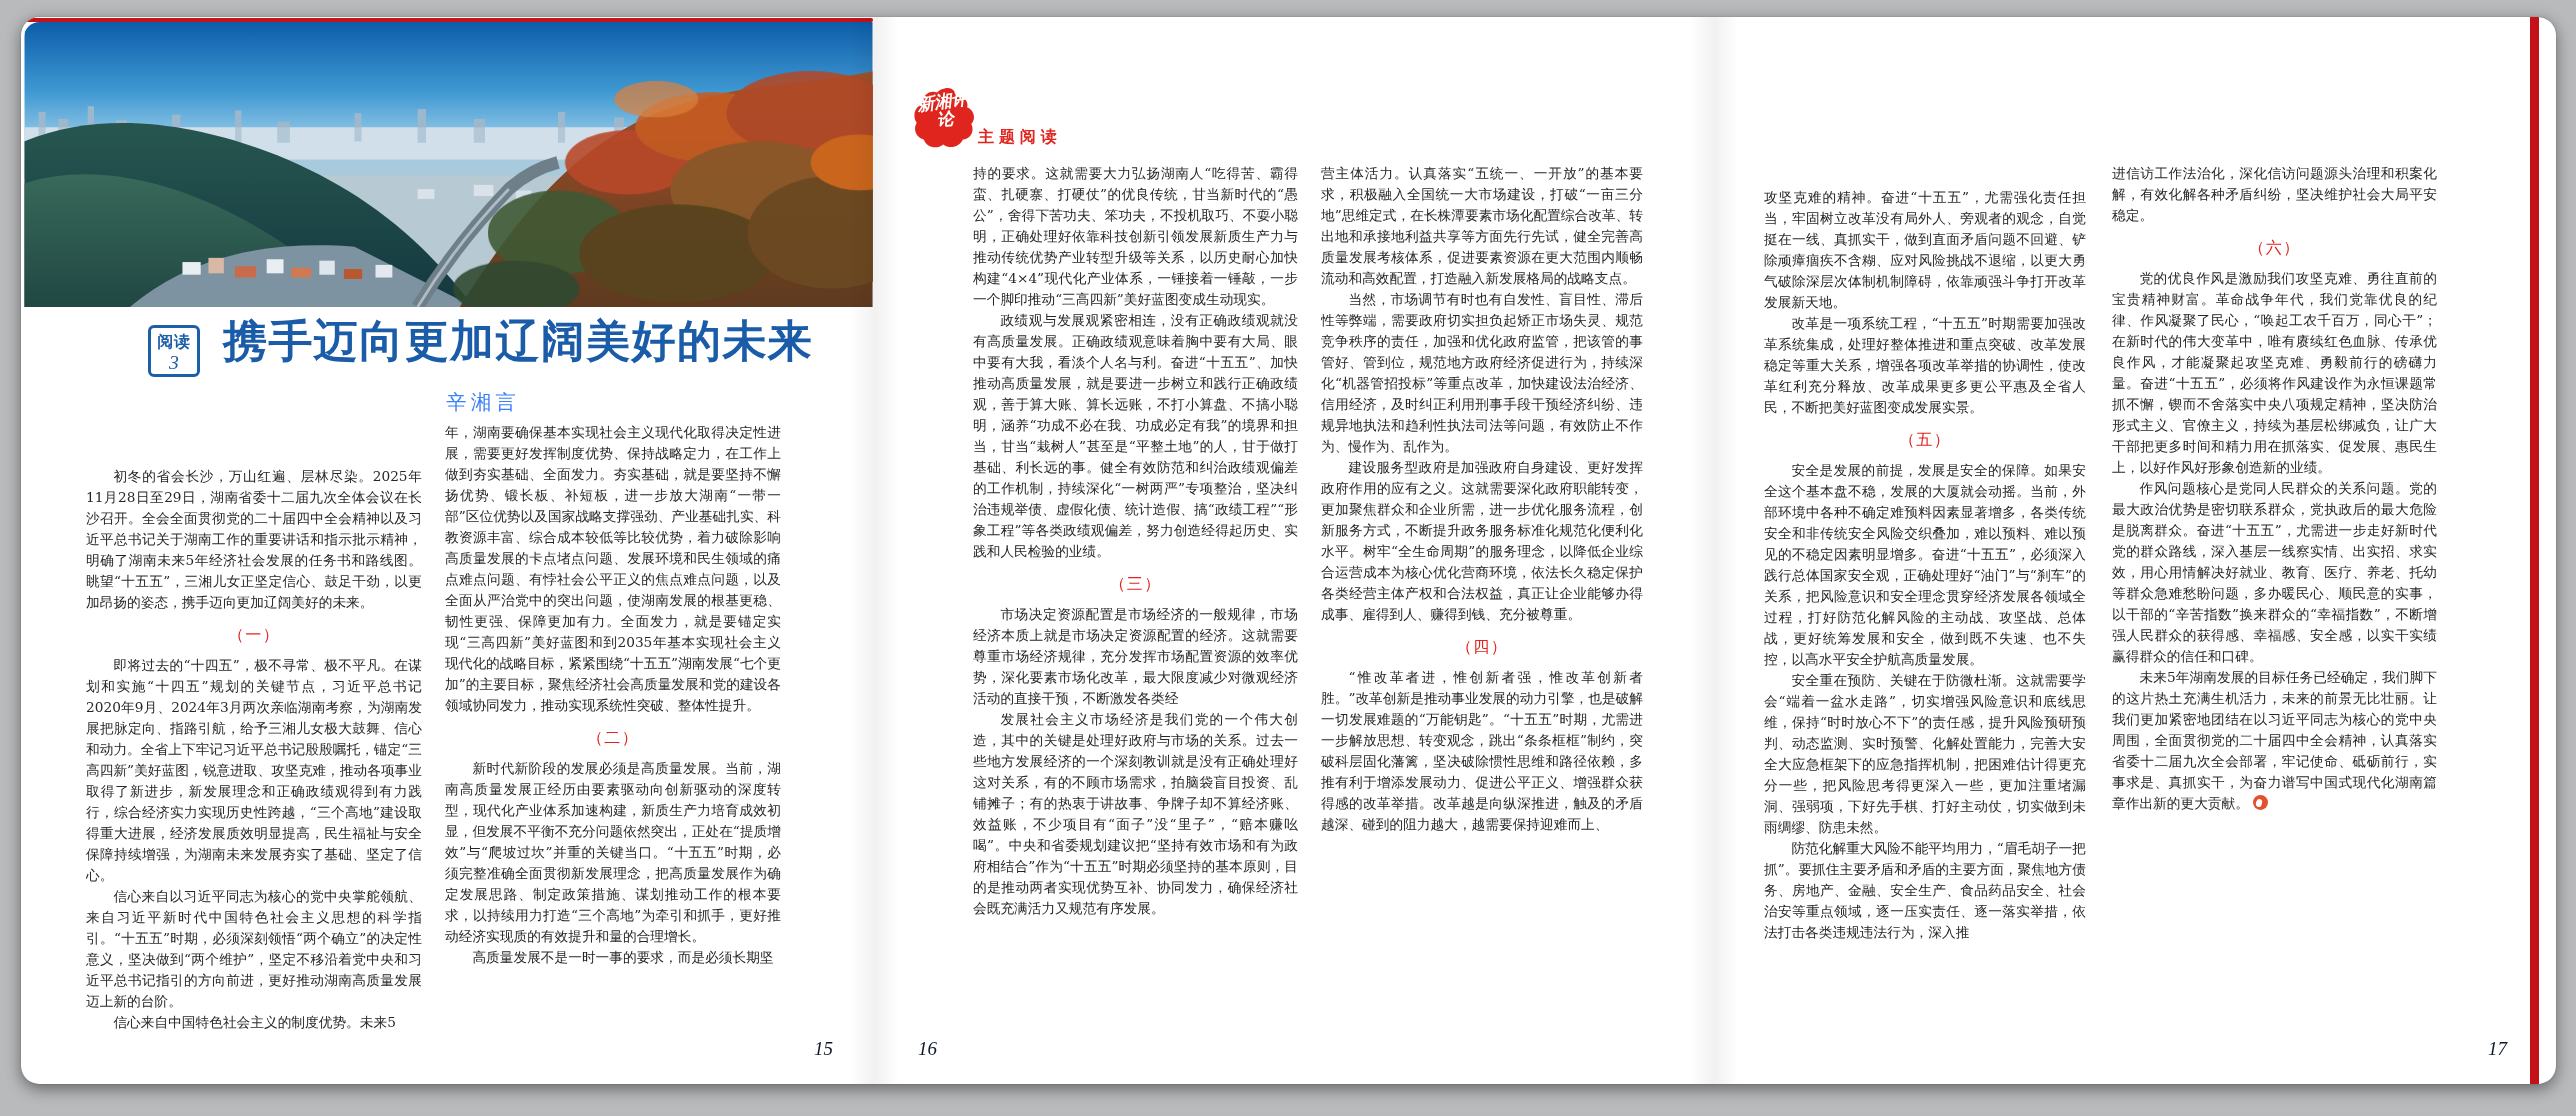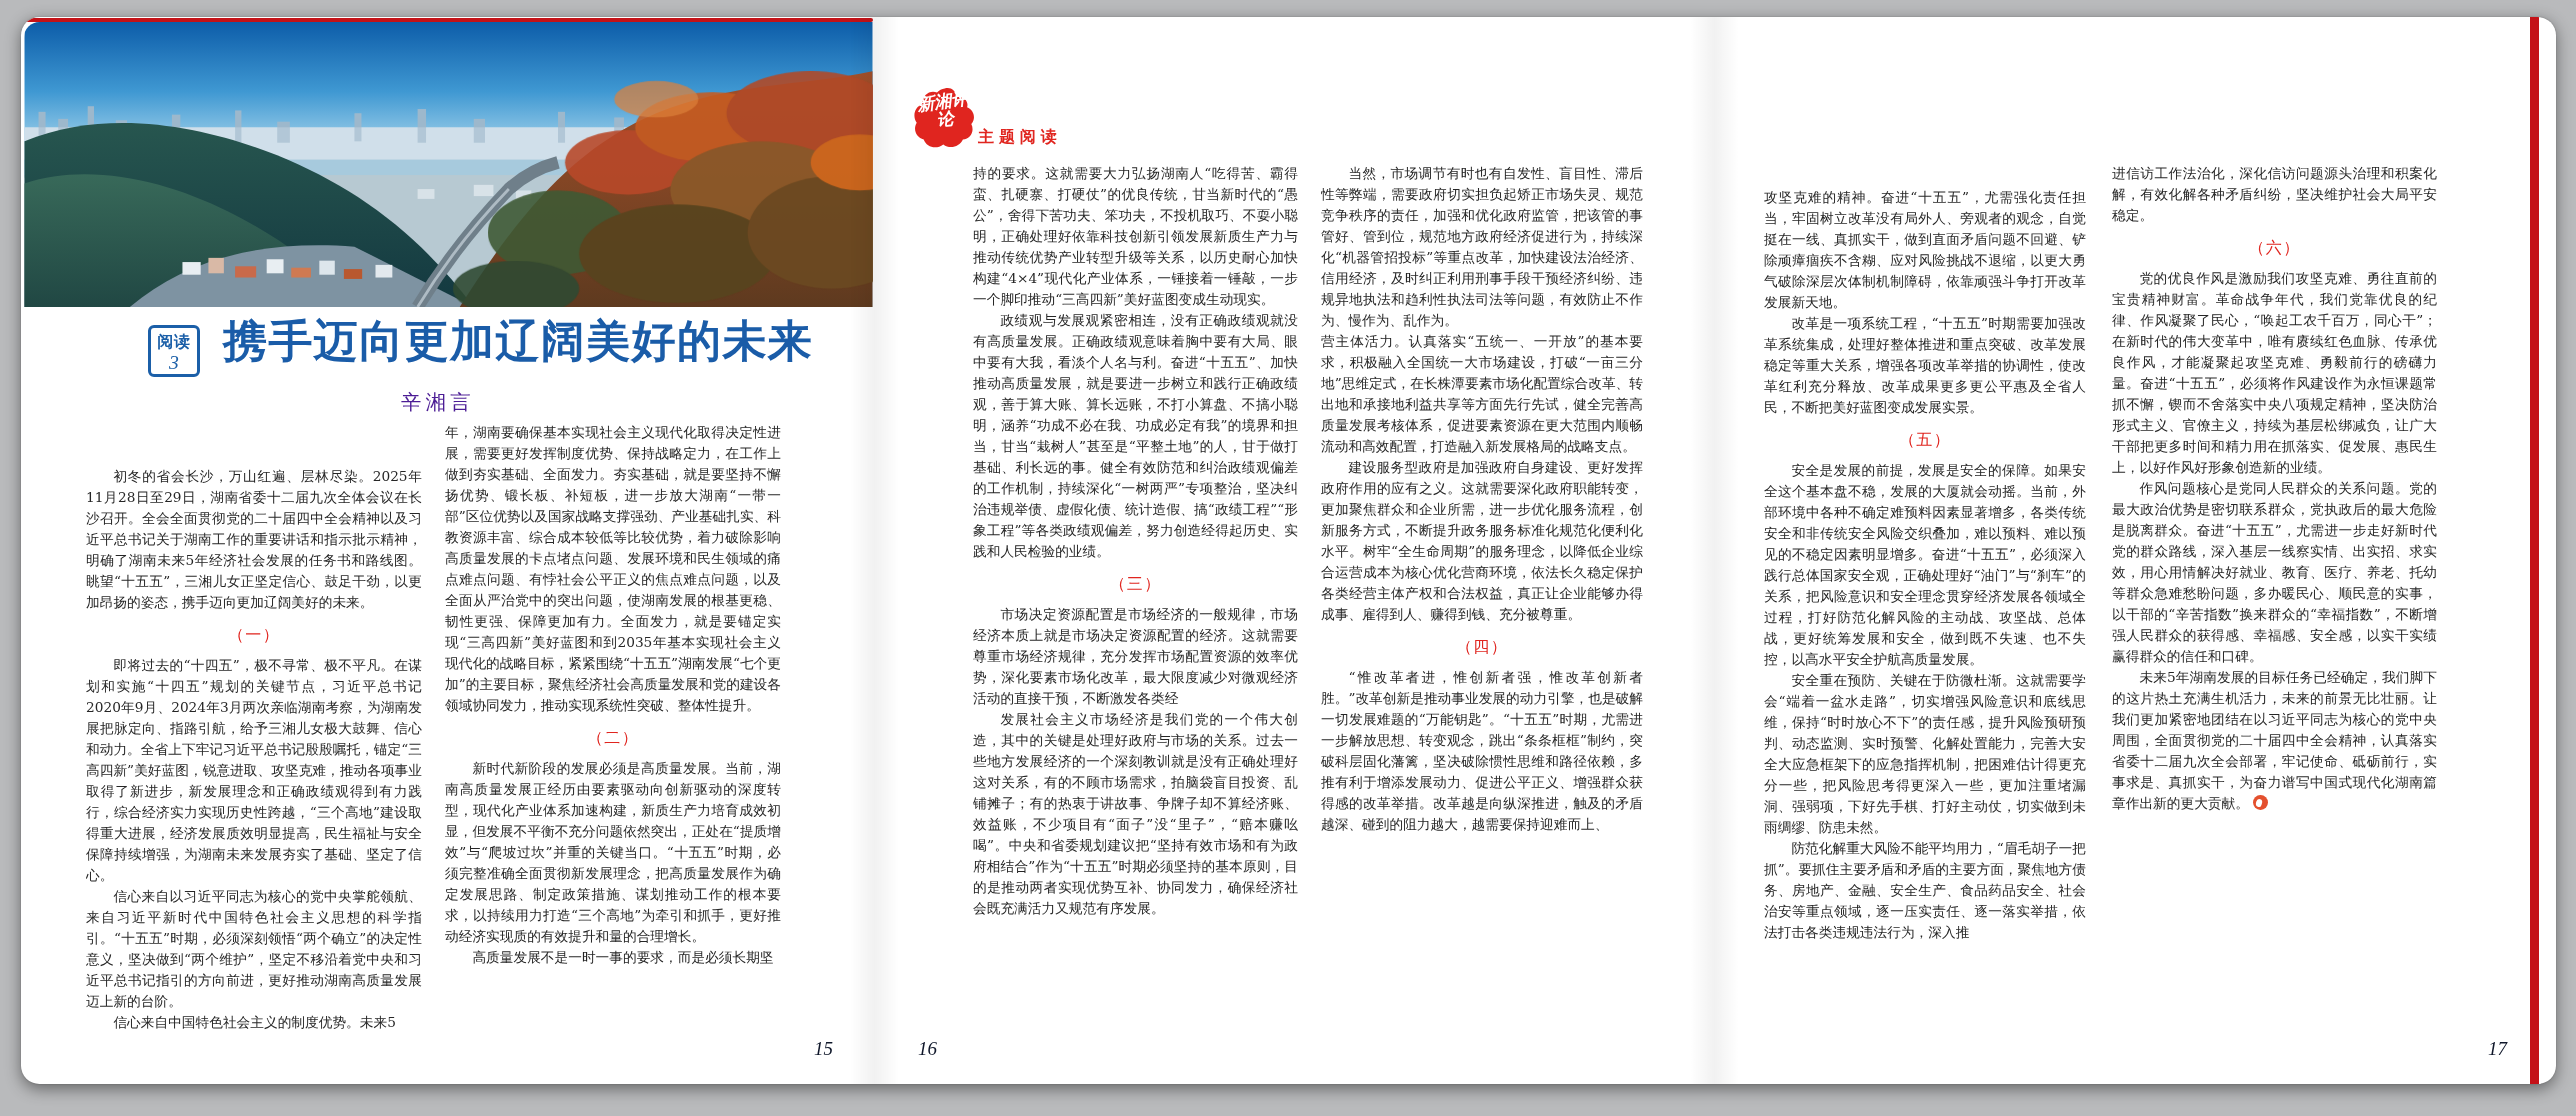--- a/index.html
+++ b/index.html
@@ -24,21 +24,21 @@
                  font-family:"Liberation Sans", sans-serif;font-weight:bold;
                  font-size:16px;letter-spacing:4.9px;}
   
   .badge{position:absolute;left:127px;top:308px;width:46px;height:46px;border:3.5px solid #1b5fa8;
          border-radius:6px;text-align:center;color:#1b5fa8;}
   .badge .b1{display:block;font-family:"Liberation Sans", sans-serif;font-weight:bold;font-size:16px;margin-top:3.5px;letter-spacing:0.7px;}
   .badge .b2{display:block;font-family:"Liberation Serif", serif;font-style:italic;font-size:19.7px;line-height:18.3px;margin-top:0.7px;}
   .title{position:absolute;left:202px;top:295px;width:604px;color:#1a5ca8;
          font-family:"Liberation Sans", sans-serif;font-weight:bold;font-size:44px;
          letter-spacing:1.4px;white-space:nowrap;}
-  .author{position:absolute;left:380px;top:371px;width:119px;text-align:left;color:#4c1d95;
+  .author{position:absolute;left:380px;top:371px;width:119px;text-align:right;color:#3b82f6;
           font-size:20.4px;letter-spacing:4.2px;font-family:Liberation Mono, monospace;}
   
   .col{position:absolute;overflow:hidden;color:#262626;font-size:13.7px;line-height:21px;
        text-align:justify;text-justify:inter-character;}
   .col p{margin:0;}
   .col p.body{text-indent:2em;}
   .col p.cont{text-indent:0;}
   .col p.marker{text-align:center;text-indent:0;color:#e0251f;font-size:16px;
                 letter-spacing:1.4px;margin:10.5px 0;font-family:"Liberation Sans", sans-serif;}
   #colA{left:65px;top:405px;width:336px;height:579px;margin-top:44px;}
@@ -187,22 +187,22 @@
         <p class="body">高质量发展不是一时一事的要求，而是必须长期坚</p>
       </div>
     <div class="col" id="colC">
         <p class="body cont">持的要求。这就需要大力弘扬湖南人“吃得苦、霸得蛮、扎硬寨、打硬仗”的优良传统，甘当新时代的“愚公”，舍得下苦功夫、笨功夫，不投机取巧、不耍小聪明，正确处理好依靠科技创新引领发展新质生产力与推动传统优势产业转型升级等关系，以历史耐心加快构建“4×4”现代化产业体系，一锤接着一锤敲，一步一个脚印推动“三高四新”美好蓝图变成生动现实。</p>
         <p class="body">政绩观与发展观紧密相连，没有正确政绩观就没有高质量发展。正确政绩观意味着胸中要有大局、眼中要有大我，看淡个人名与利。奋进“十五五”、加快推动高质量发展，就是要进一步树立和践行正确政绩观，善于算大账、算长远账，不打小算盘、不搞小聪明，涵养“功成不必在我、功成必定有我”的境界和担当，甘当“栽树人”甚至是“平整土地”的人，甘于做打基础、利长远的事。健全有效防范和纠治政绩观偏差的工作机制，持续深化“一树两严”专项整治，坚决纠治违规举债、虚假化债、统计造假、搞“政绩工程”“形象工程”等各类政绩观偏差，努力创造经得起历史、实践和人民检验的业绩。</p>
         <p class="marker">（三）</p>
         <p class="body">市场决定资源配置是市场经济的一般规律，市场经济本质上就是市场决定资源配置的经济。这就需要尊重市场经济规律，充分发挥市场配置资源的效率优势，深化要素市场化改革，最大限度减少对微观经济活动的直接干预，不断激发各类经</p>
         <p class="body">发展社会主义市场经济是我们党的一个伟大创造，其中的关键是处理好政府与市场的关系。过去一些地方发展经济的一个深刻教训就是没有正确处理好这对关系，有的不顾市场需求，拍脑袋盲目投资、乱铺摊子；有的热衷于讲故事、争牌子却不算经济账、效益账，不少项目有“面子”没“里子”，“赔本赚吆喝”。中央和省委规划建议把“坚持有效市场和有为政府相结合”作为“十五五”时期必须坚持的基本原则，目的是推动两者实现优势互补、协同发力，确保经济社会既充满活力又规范有序发展。</p>
       </div>
     <div class="col" id="colD">
+        <p class="body cont">营主体活力。认真落实“五统一、一开放”的基本要求，积极融入全国统一大市场建设，打破“一亩三分地”思维定式，在长株潭要素市场化配置综合改革、转出地和承接地利益共享等方面先行先试，健全完善高质量发展考核体系，促进要素资源在更大范围内顺畅流动和高效配置，打造融入新发展格局的战略支点。</p>
         <p class="body">当然，市场调节有时也有自发性、盲目性、滞后性等弊端，需要政府切实担负起矫正市场失灵、规范竞争秩序的责任，加强和优化政府监管，把该管的事管好、管到位，规范地方政府经济促进行为，持续深化“机器管招投标”等重点改革，加快建设法治经济、信用经济，及时纠正利用刑事手段干预经济纠纷、违规异地执法和趋利性执法司法等问题，有效防止不作为、慢作为、乱作为。</p>
-        <p class="body cont">营主体活力。认真落实“五统一、一开放”的基本要求，积极融入全国统一大市场建设，打破“一亩三分地”思维定式，在长株潭要素市场化配置综合改革、转出地和承接地利益共享等方面先行先试，健全完善高质量发展考核体系，促进要素资源在更大范围内顺畅流动和高效配置，打造融入新发展格局的战略支点。</p>
         <p class="body">建设服务型政府是加强政府自身建设、更好发挥政府作用的应有之义。这就需要深化政府职能转变，更加聚焦群众和企业所需，进一步优化服务流程，创新服务方式，不断提升政务服务标准化规范化便利化水平。树牢“全生命周期”的服务理念，以降低企业综合运营成本为核心优化营商环境，依法长久稳定保护各类经营主体产权和合法权益，真正让企业能够办得成事、雇得到人、赚得到钱、充分被尊重。</p>
         <p class="marker">（四）</p>
         <p class="body">“惟改革者进，惟创新者强，惟改革创新者胜。”改革创新是推动事业发展的动力引擎，也是破解一切发展难题的“万能钥匙”。“十五五”时期，尤需进一步解放思想、转变观念，跳出“条条框框”制约，突破科层固化藩篱，坚决破除惯性思维和路径依赖，多推有利于增添发展动力、促进公平正义、增强群众获得感的改革举措。改革越是向纵深推进，触及的矛盾越深、碰到的阻力越大，越需要保持迎难而上、</p>
       </div>
     <div class="col" id="colE">
         <p class="body cont">攻坚克难的精神。奋进“十五五”，尤需强化责任担当，牢固树立改革没有局外人、旁观者的观念，自觉挺在一线、真抓实干，做到直面矛盾问题不回避、铲除顽瘴痼疾不含糊、应对风险挑战不退缩，以更大勇气破除深层次体制机制障碍，依靠顽强斗争打开改革发展新天地。</p>
         <p class="body">改革是一项系统工程，“十五五”时期需要加强改革系统集成，处理好整体推进和重点突破、改革发展稳定等重大关系，增强各项改革举措的协调性，使改革红利充分释放、改革成果更多更公平惠及全省人民，不断把美好蓝图变成发展实景。</p>
         <p class="marker">（五）</p>
         <p class="body">安全是发展的前提，发展是安全的保障。如果安全这个基本盘不稳，发展的大厦就会动摇。当前，外部环境中各种不确定难预料因素显著增多，各类传统安全和非传统安全风险交织叠加，难以预料、难以预见的不稳定因素明显增多。奋进“十五五”，必须深入践行总体国家安全观，正确处理好“油门”与“刹车”的关系，把风险意识和安全理念贯穿经济发展各领域全过程，打好防范化解风险的主动战、攻坚战、总体战，更好统筹发展和安全，做到既不失速、也不失控，以高水平安全护航高质量发展。</p>
         <p class="body">安全重在预防、关键在于防微杜渐。这就需要学会“端着一盆水走路”，切实增强风险意识和底线思维，保持“时时放心不下”的责任感，提升风险预研预判、动态监测、实时预警、化解处置能力，完善大安全大应急框架下的应急指挥机制，把困难估计得更充分一些，把风险思考得更深入一些，更加注重堵漏洞、强弱项，下好先手棋、打好主动仗，切实做到未雨绸缪、防患未然。</p>

